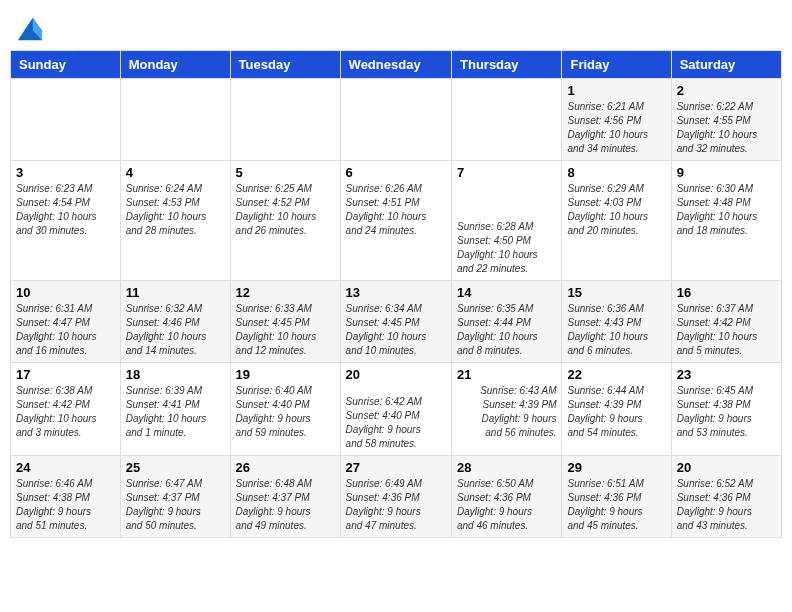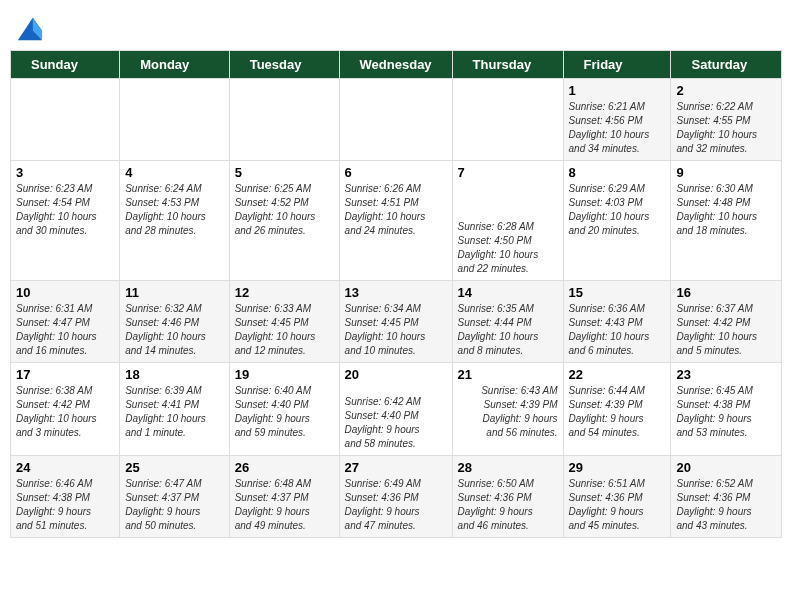--- a/index.html
+++ b/index.html
@@ -46,24 +46,24 @@
     .location {
       font-size: 15px;
       color: #333;
     }
     table {
       width: 100%;
       border-collapse: collapse;
       font-size: 11px;
     }
     thead tr th {
-      background-color: #14532d;
+      background-color: #1d4ed8;
       color: #fff;
       text-align: left;
-      padding: 6px 20px;
+      padding: 6px 8px;
       font-size: 13px;
       font-weight: 600;
       border: 1px solid #ddd;
     }
     tbody tr td {
       border: 1px solid #ddd;
       vertical-align: top;
       padding: 4px 5px;
       width: 113px;
       height: 78px;

